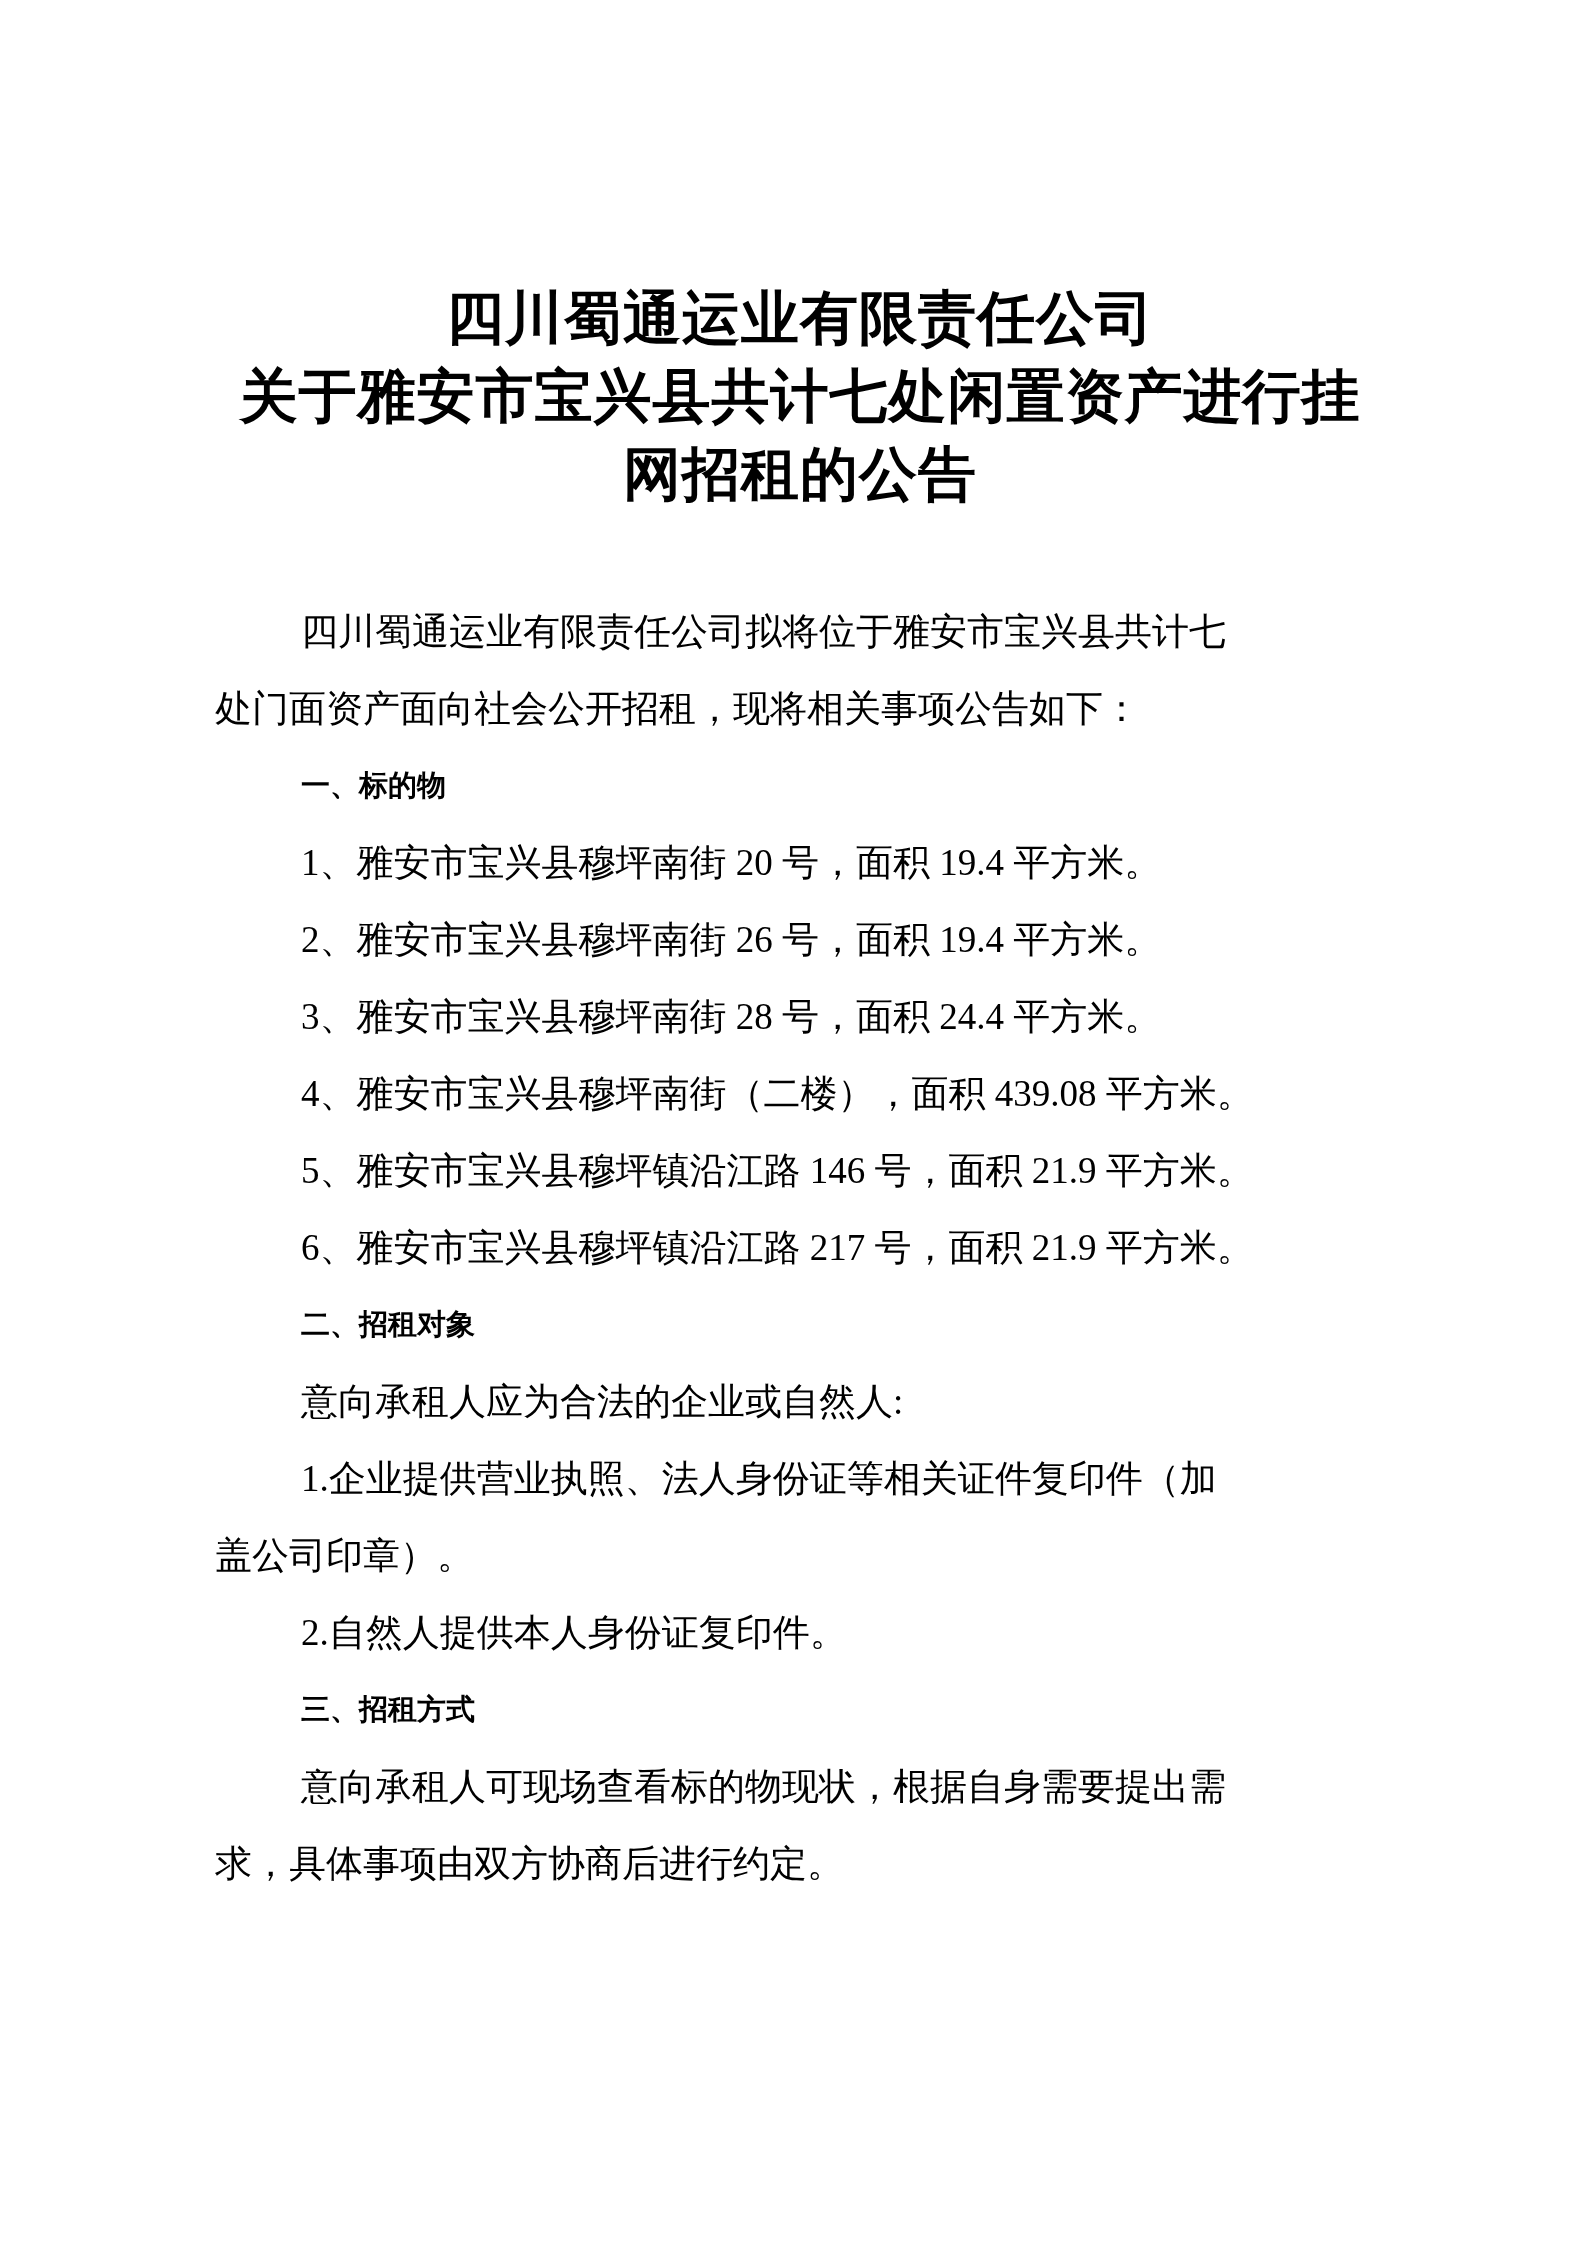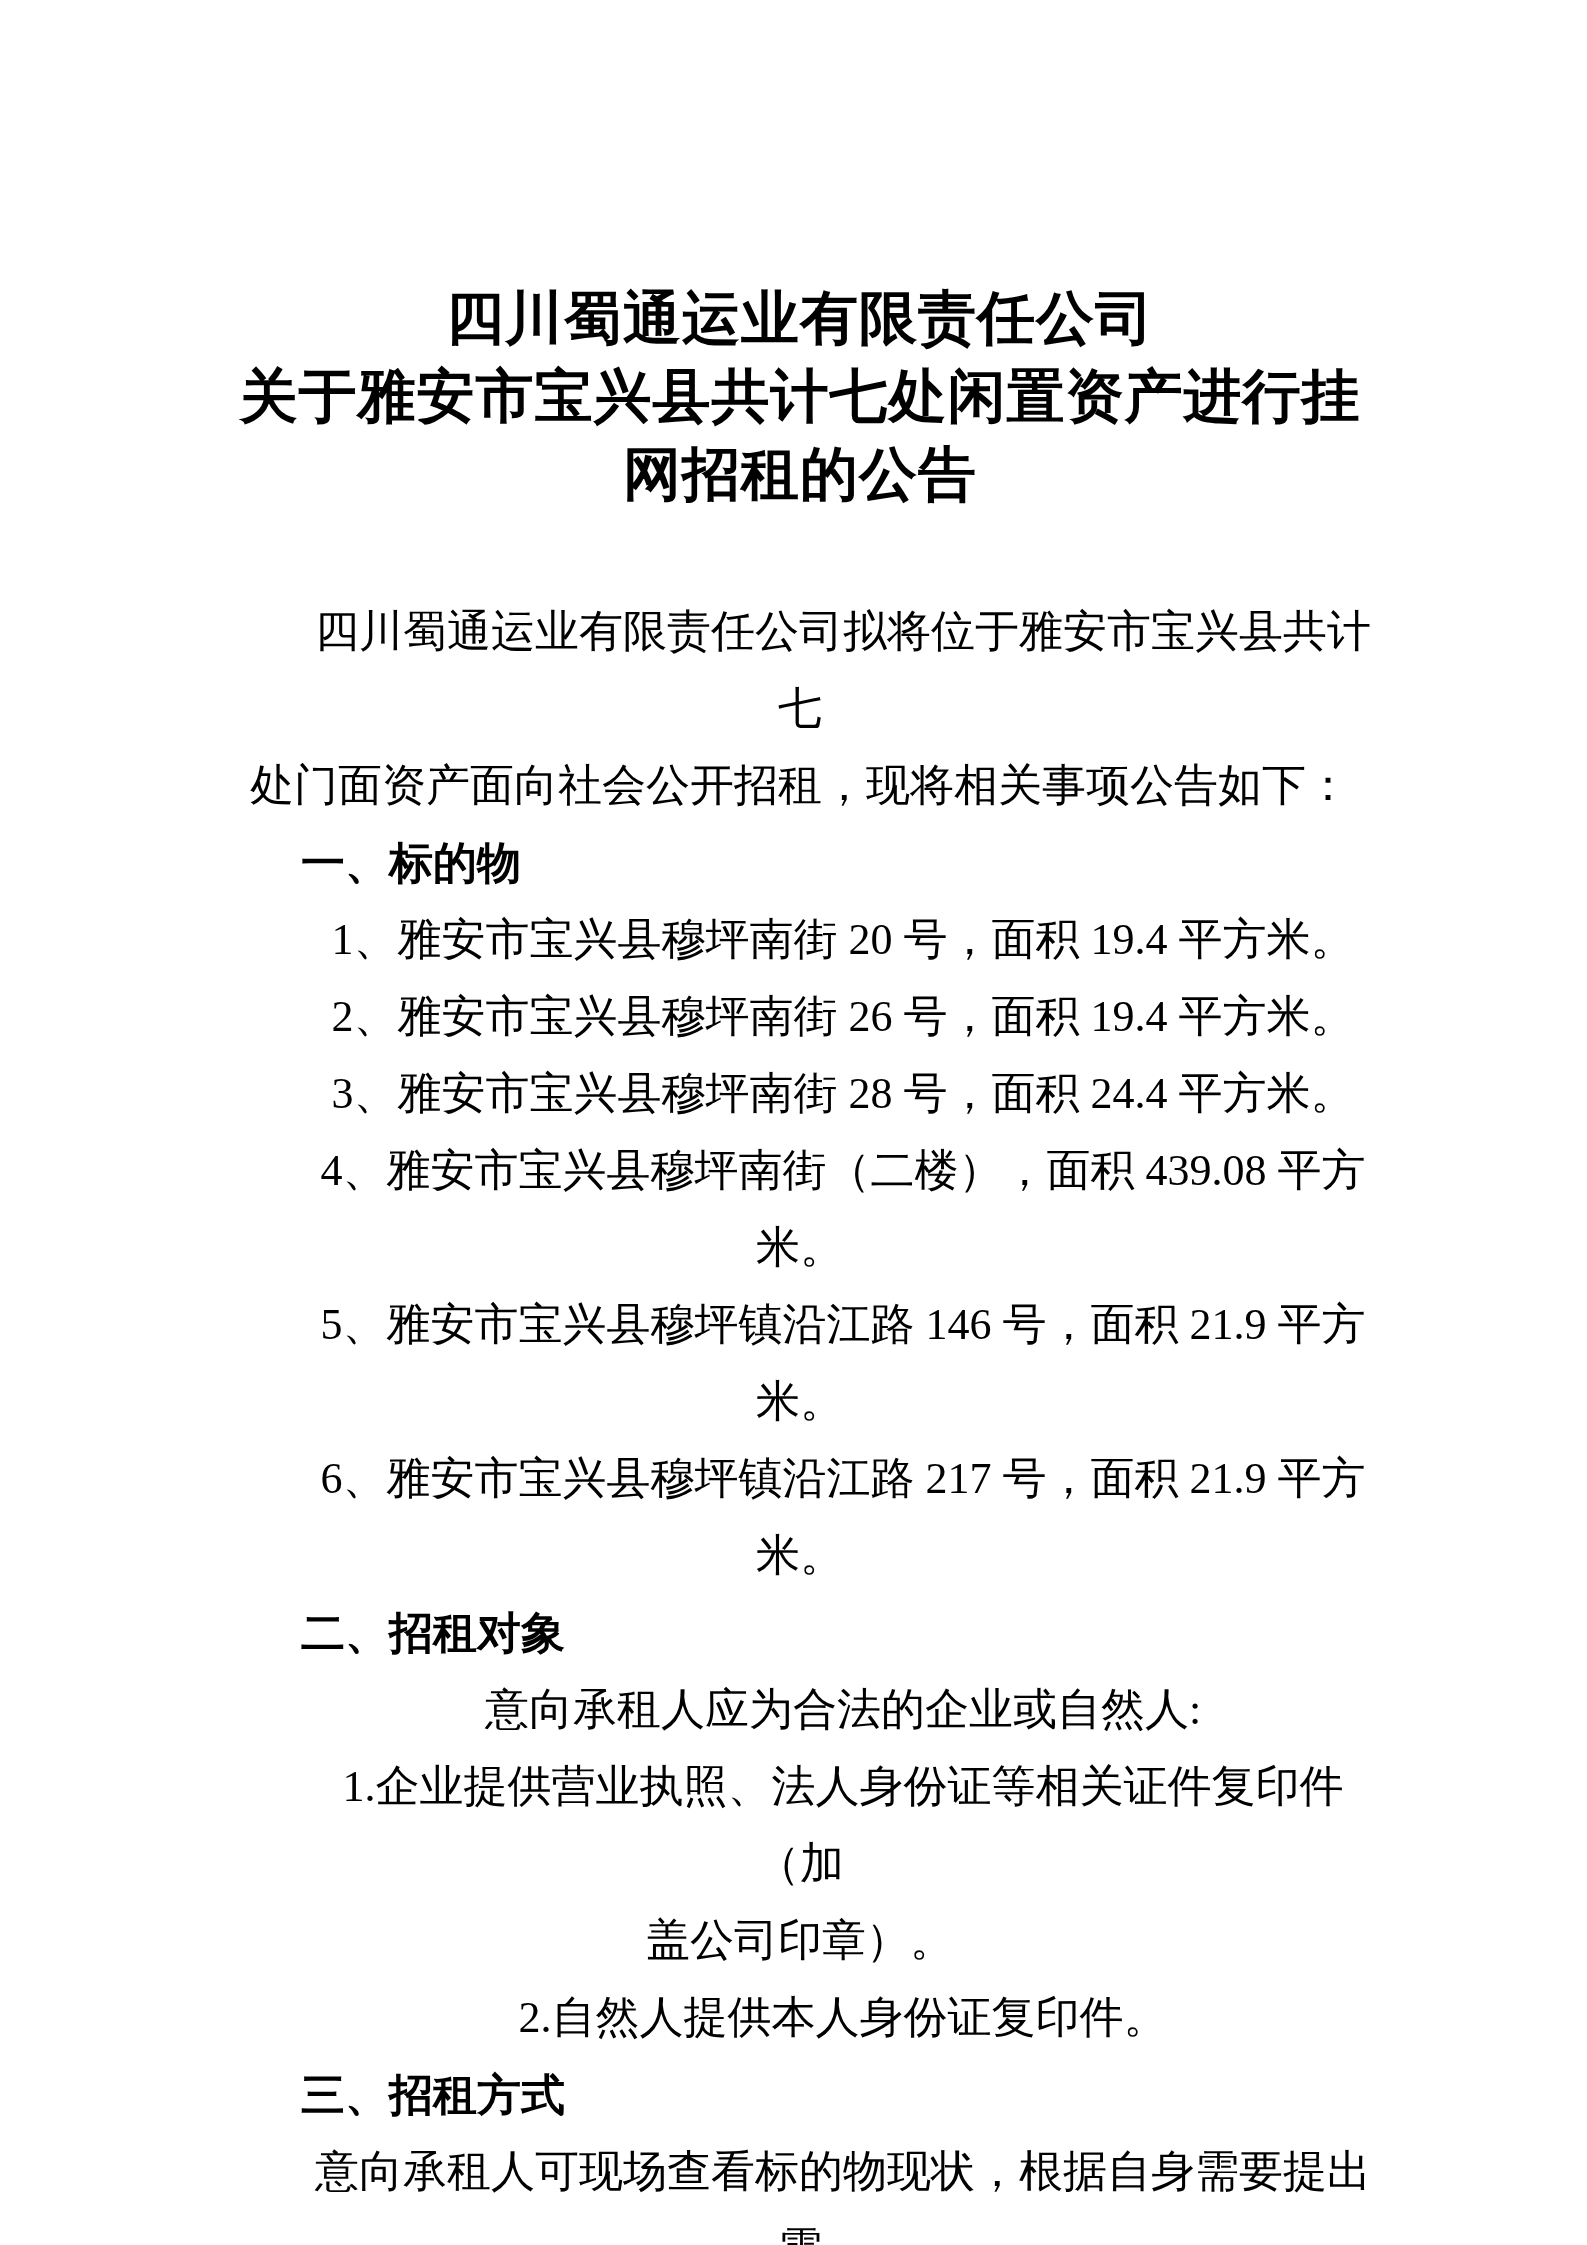--- a/index.html
+++ b/index.html
@@ -27,34 +27,34 @@
     font-weight: bold;
     font-size: 58px;
     line-height: 78px;
     letter-spacing: 1px;
     text-align: center;
     white-space: pre-line;
   }
   .para {
     margin: 0;
     font-family: "Liberation Serif", "DejaVu Serif", serif;
-    font-size: 44px;
+    font-size: 37px;
     line-height: 77px;
     text-indent: 86px;
     white-space: pre-line;
-    text-align: center;
+    text-align: left;
   }
   .intro {
     margin-top: 79px;
   }
   .section-heading {
     margin: 0;
     font-family: "Liberation Sans", "DejaVu Sans", sans-serif;
     font-weight: bold;
-    font-size: 44px;
+    font-size: 29px;
     line-height: 77px;
     text-indent: 86px;
     white-space: pre-line;
   }
 </style>
 </head>
 <body>
 
 <div class="page">
   <div class="content">

